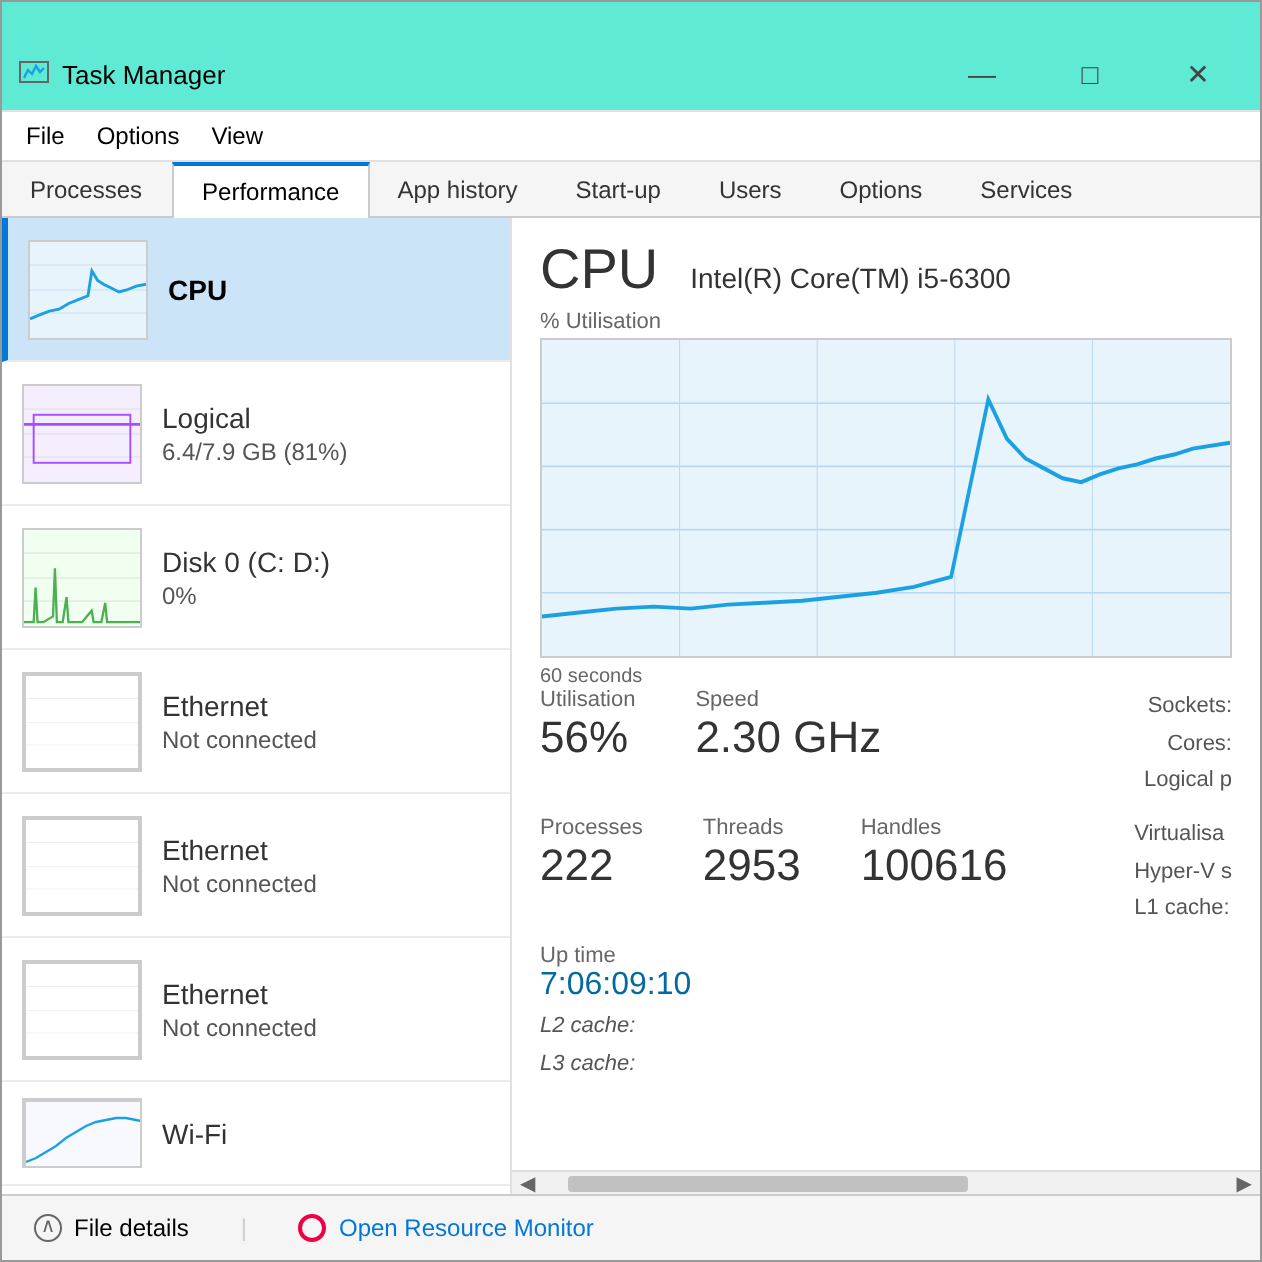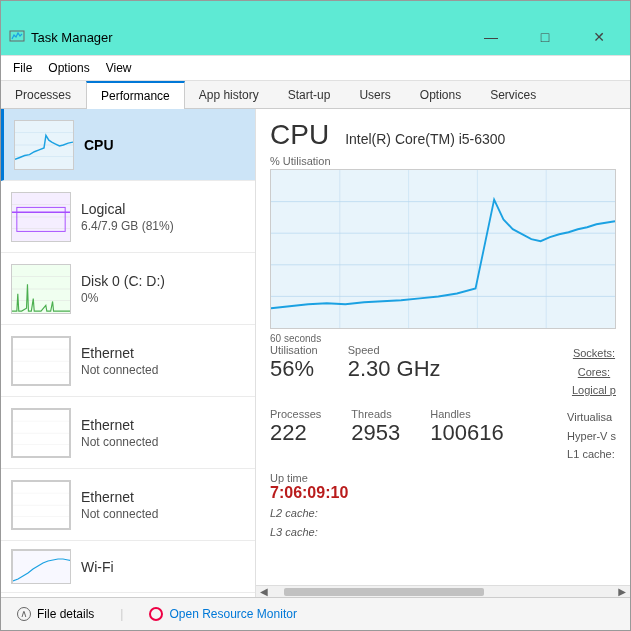--- a/index.html
+++ b/index.html
@@ -181,21 +181,21 @@
     }
     .cpu-graph-main svg { width: 100%; height: 100%; }
     .graph-time-label {
       font-size: 10px;
       color: #666;
       margin-bottom: 0;
     }
     .stat-block { }
     .stat-label { font-size: 11px; color: #666; }
     .stat-value { font-size: 22px; font-weight: 300; color: #333; }
-    .stat-value-small { font-size: 16px; font-weight: 700; color: #b91c1c; }
+    .stat-value-small { font-size: 16px; font-weight: 400; color: #0369a1; }
     .bottom-bar {
       display: flex;
       align-items: center;
       border-top: 1px solid #ccc;
       padding: 6px 10px;
       background: #f5f5f5;
       flex-shrink: 0;
       gap: 20px;
     }
     .bottom-btn {
@@ -462,21 +462,21 @@
 
         <div style="display:flex; gap:30px; margin-bottom:8px;">
           <div class="stat-block">
             <div class="stat-label">Utilisation</div>
             <div class="stat-value">56%</div>
           </div>
           <div class="stat-block">
             <div class="stat-label">Speed</div>
             <div class="stat-value">2.30 GHz</div>
           </div>
-          <div class="stat-block" style="margin-left:auto; text-align:center; font-size:11px; color:#555; line-height:1.7;text-decoration:underline;">
+          <div class="stat-block" style="margin-left:auto; text-align:right; font-size:11px; color:#555; line-height:1.7;">
             <div>Sockets:</div>
             <div>Cores:</div>
             <div>Logical p</div>
           </div>
         </div>
 
         <div style="display:flex; gap:30px; margin-bottom:8px;">
           <div class="stat-block">
             <div class="stat-label">Processes</div>
             <div class="stat-value">222</div>

